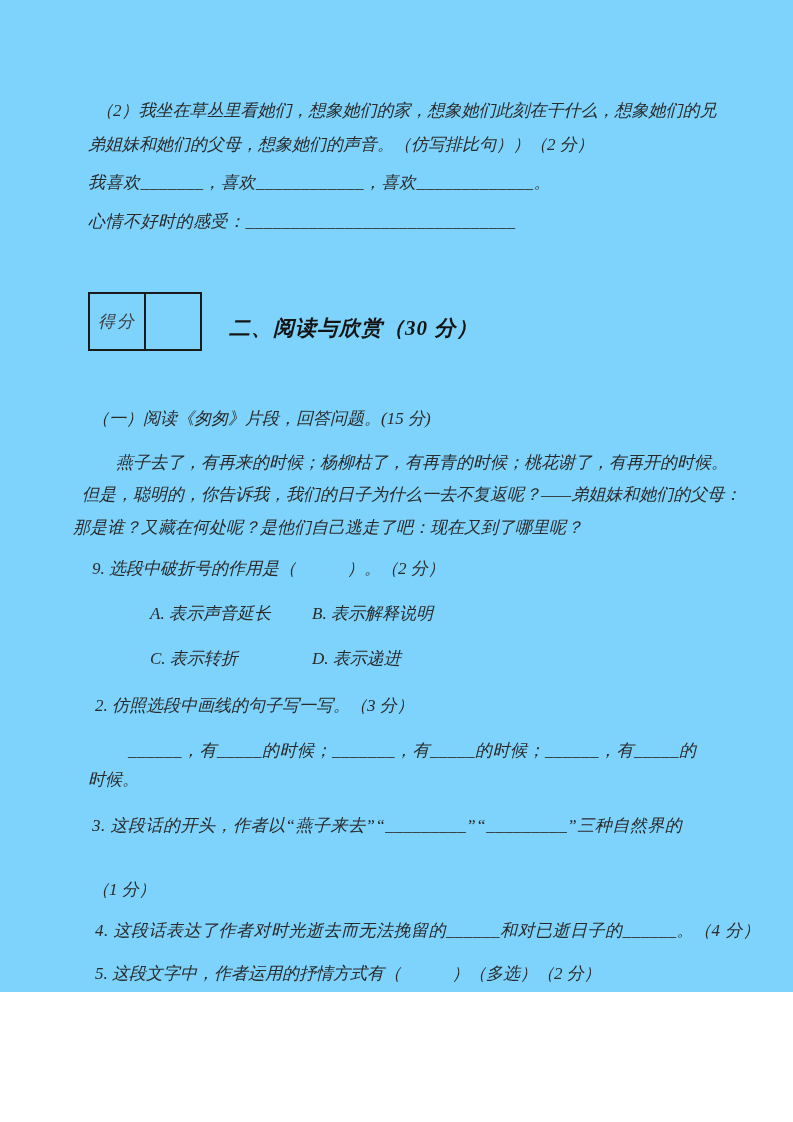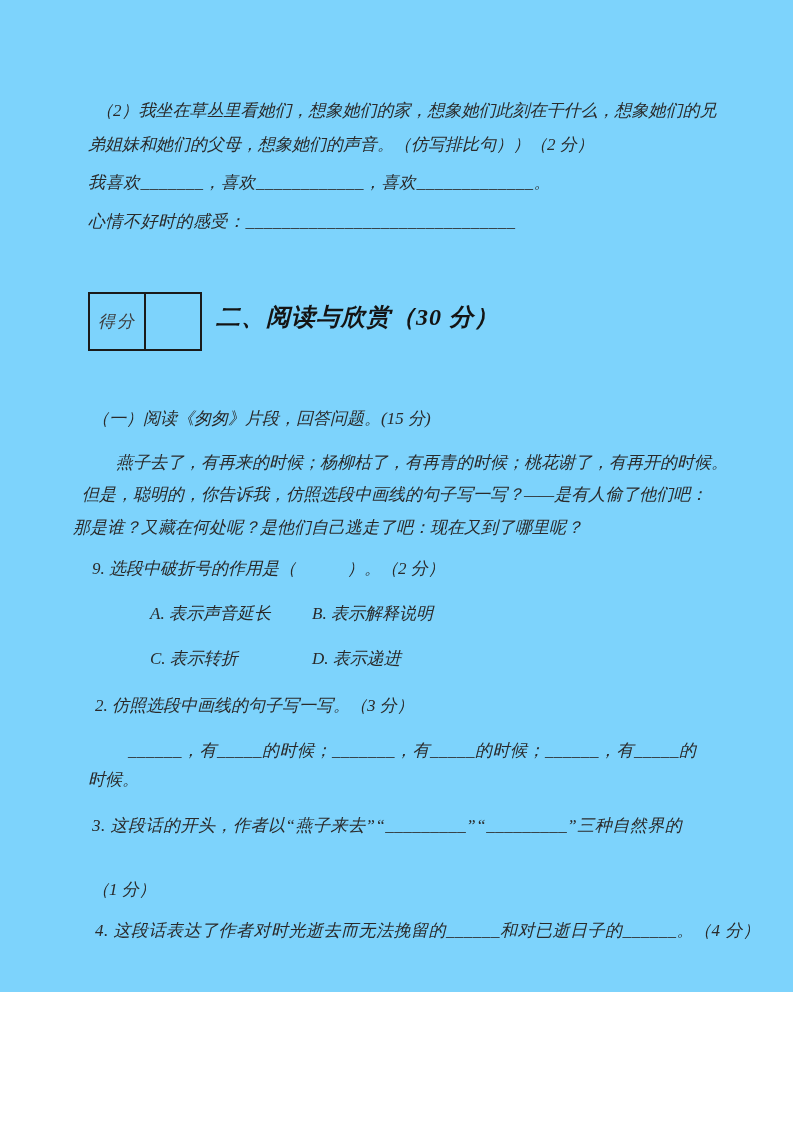--- a/index.html
+++ b/index.html
@@ -47,22 +47,22 @@
     color: #3c3c3c;
     letter-spacing: 2px;
   }
   .score-cell-value {
     flex: 1;
   }
   .heading {
     position: absolute;
     top: 297px;
     left: 212px;
-    margin: 4px;
-    font-size: 24px;
+    margin: 17px;
+    font-size: 21px;
     font-weight: bold;
     color: #141414;
     white-space: nowrap;
     letter-spacing: 1px;
   }
 </style>
 </head>
 <body>
 
 <div class="page">
@@ -75,32 +75,33 @@
   <div class="score-box">
     <div class="score-cell-label">得分</div>
     <div class="score-cell-value"></div>
   </div>
 
   <h2 class="heading">二、阅读与欣赏（30 分）</h2>
 
   <p class="ln" style="top:408px; left:92px;">（一）阅读《匆匆》片段，回答问题。(15 分)</p>
 
   <p class="ln" style="top:452px; left:116px;">燕子去了，有再来的时候；杨柳枯了，有再青的时候；桃花谢了，有再开的时候。</p>
-  <p class="ln" style="top:484px; left:82px;">但是，聪明的，你告诉我，仿照选段中画线的句子写一写？——是有人偷了他们吧：</p>
+  <p class="ln" style="top:484px; left:82px;">但是，聪明的，你告诉我，我们的日子为什么一去不复返呢？——弟姐妹和她们的父母：</p>
   <p class="ln" style="top:517px; left:73px;">那是谁？又藏在何处呢？是他们自己逃走了吧：现在又到了哪里呢？</p>
 
   <p class="ln" style="top:558px; left:92px;">9. 选段中破折号的作用是（　　　）。（2 分）</p>
   <p class="ln" style="top:603px; left:150px;">A. 表示声音延长</p>
   <p class="ln" style="top:603px; left:312px;text-align:center;">B. 表示解释说明</p>
   <p class="ln" style="top:648px; left:150px;">C. 表示转折</p>
   <p class="ln" style="top:648px; left:312px;">D. 表示递进</p>
 
   <p class="ln" style="top:695px; left:95px;">2. 仿照选段中画线的句子写一写。（3 分）</p>
   <p class="ln blank-ln" style="top:740px; left:128px;">______，有_____的时候；_______，有_____的时候；______，有_____的</p>
   <p class="ln" style="top:769px; left:88px;">时候。</p>
 
   <p class="ln blank-ln" style="top:815px; left:92px;">3. 这段话的开头，作者以“燕子来去”“_________”“_________”三种自然界的</p>
   <p class="ln" style="top:879px; left:92px;">（1 分）</p>
 
   <p class="ln blank-ln" style="top:920px; left:95px;">4. 这段话表达了作者对时光逝去而无法挽留的______和对已逝日子的______。（4 分）</p>
 
+  <p class="ln" style="top:963px; left:95px;">5. 这段文字中，作者运用的抒情方式有（　　　）（多选）（2 分）</p>
 
 </div>
 
 </body></html>

